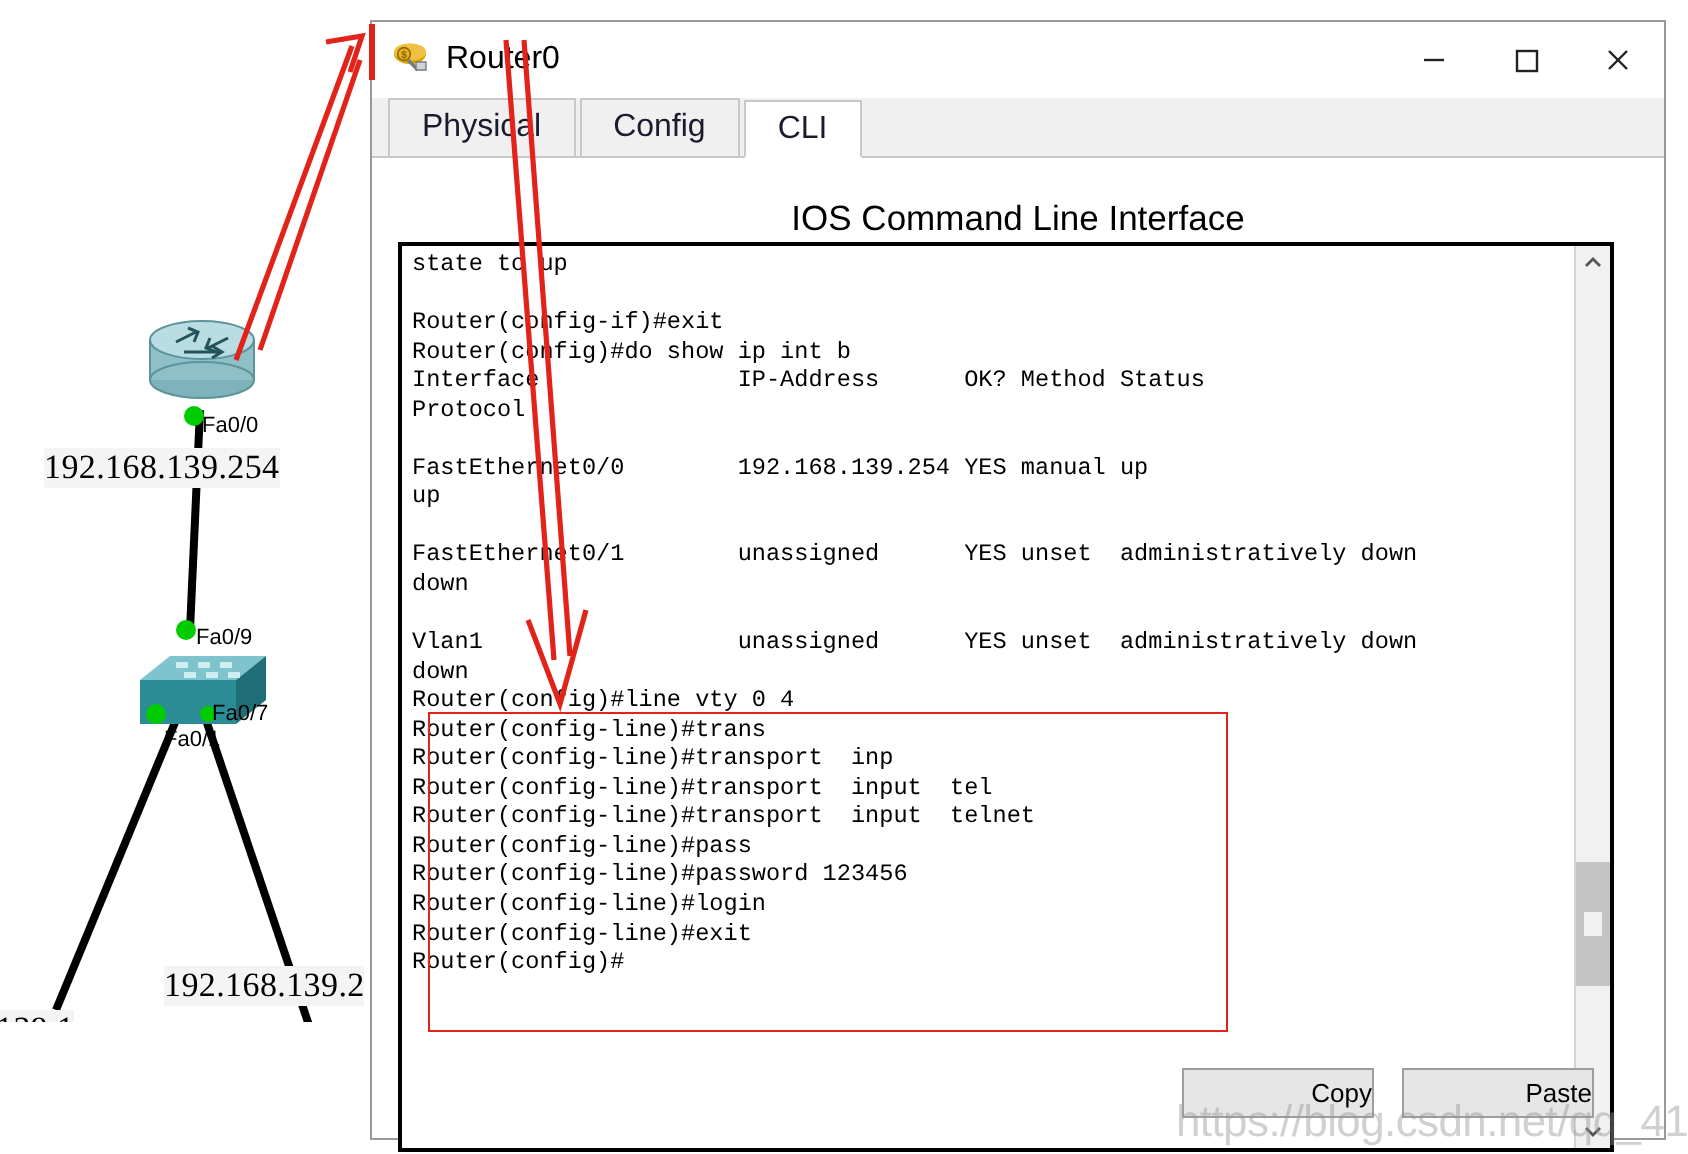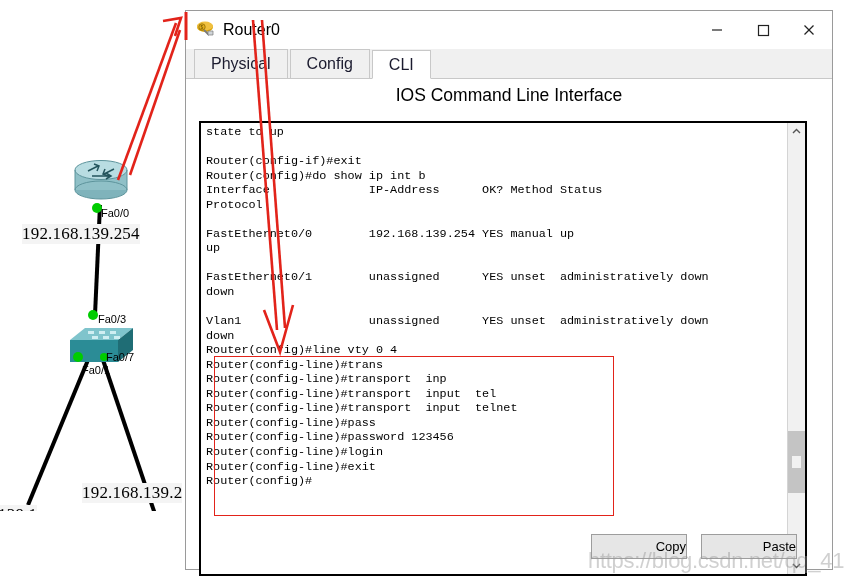--- a/index.html
+++ b/index.html
@@ -128,21 +128,21 @@
   
   #cli-body {
     position: relative;
     height: calc(100% - 38px - 30px);
     background: #ffffff;
   }
   #cli-heading {
     text-align: center;
     font-size: 17.5px;
     color: #000000;
-    padding-top: 6px;
+    padding-top: 20px;
     padding-bottom: 7px;
     font-family: "Liberation Sans", sans-serif;
   }
 
   #term-wrap {
     position: absolute;
     left: 13px; top: 42px;
     width: 608px; height: 455px;
     border: 2px solid #000000;
     background: #ffffff;
@@ -301,21 +301,21 @@
       <circle cx="93" cy="315" r="5" fill="#00cc00"></circle>
       <circle cx="78" cy="357" r="5" fill="#00cc00"></circle>
       <circle cx="104" cy="357" r="4" fill="#00cc00"></circle>
       <circle cx="9" cy="519" r="5" fill="#00cc00"></circle>
       <circle cx="155" cy="533" r="6" fill="#00cc00"></circle>
     </svg>
 
     <div class="port-label" style="left:101px; top:207px;">Fa0/0</div>
     <div class="topo-label" style="left:22px; top:224px;">192.168.139.254</div>
 
-    <div class="port-label" style="left:98px; top:313px;">Fa0/3</div>
+    <div class="port-label" style="left:98px; top:313px;">Fa0/9</div>
     <div class="port-label" style="left:106px; top:351px;">Fa0/7</div>
     <div class="port-label" style="left:82px; top:364px;">Fa0/1</div>
 
     <div class="topo-label" style="left:-2px; top:505px;">139.1</div>
     <div class="port-label" style="left:6px; top:521px;">Fa0</div>
 
     <div class="topo-label" style="left:82px; top:483px;font-family:Liberation Serif, serif;">192.168.139.2</div>
     <div class="port-label" style="left:158px; top:522px;">Fa0</div>
   </div>
 

